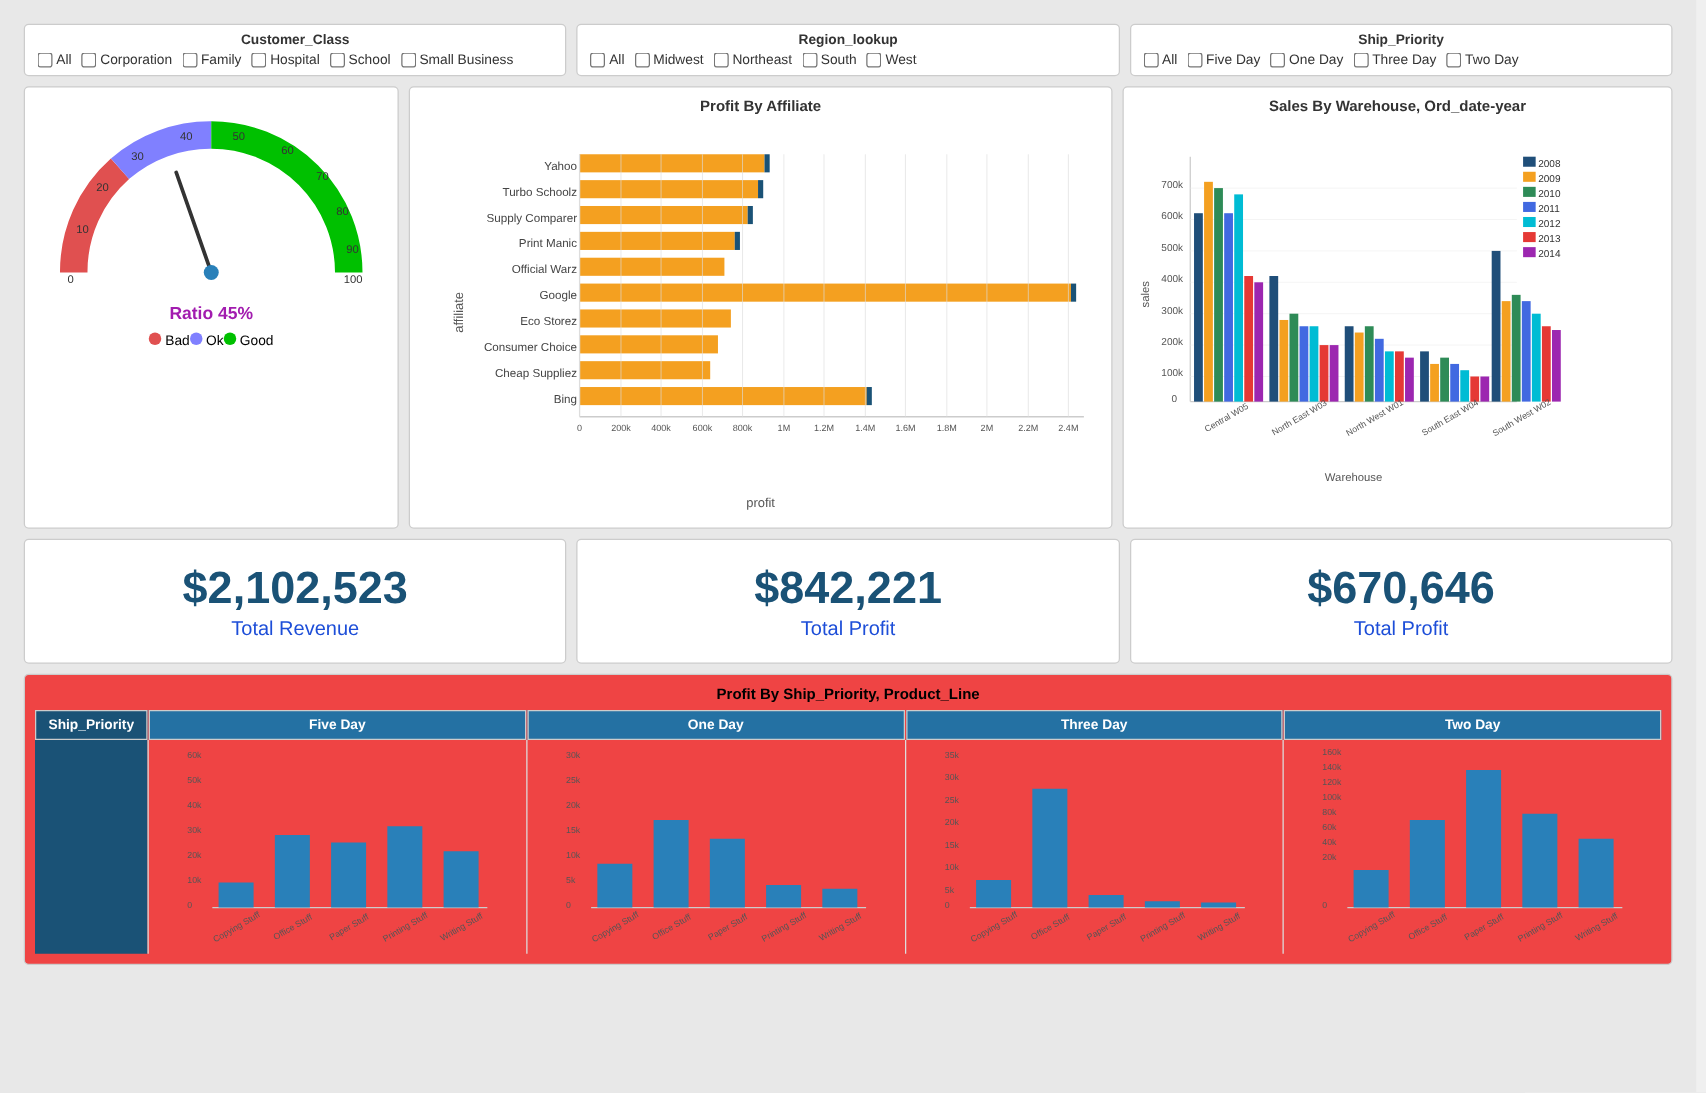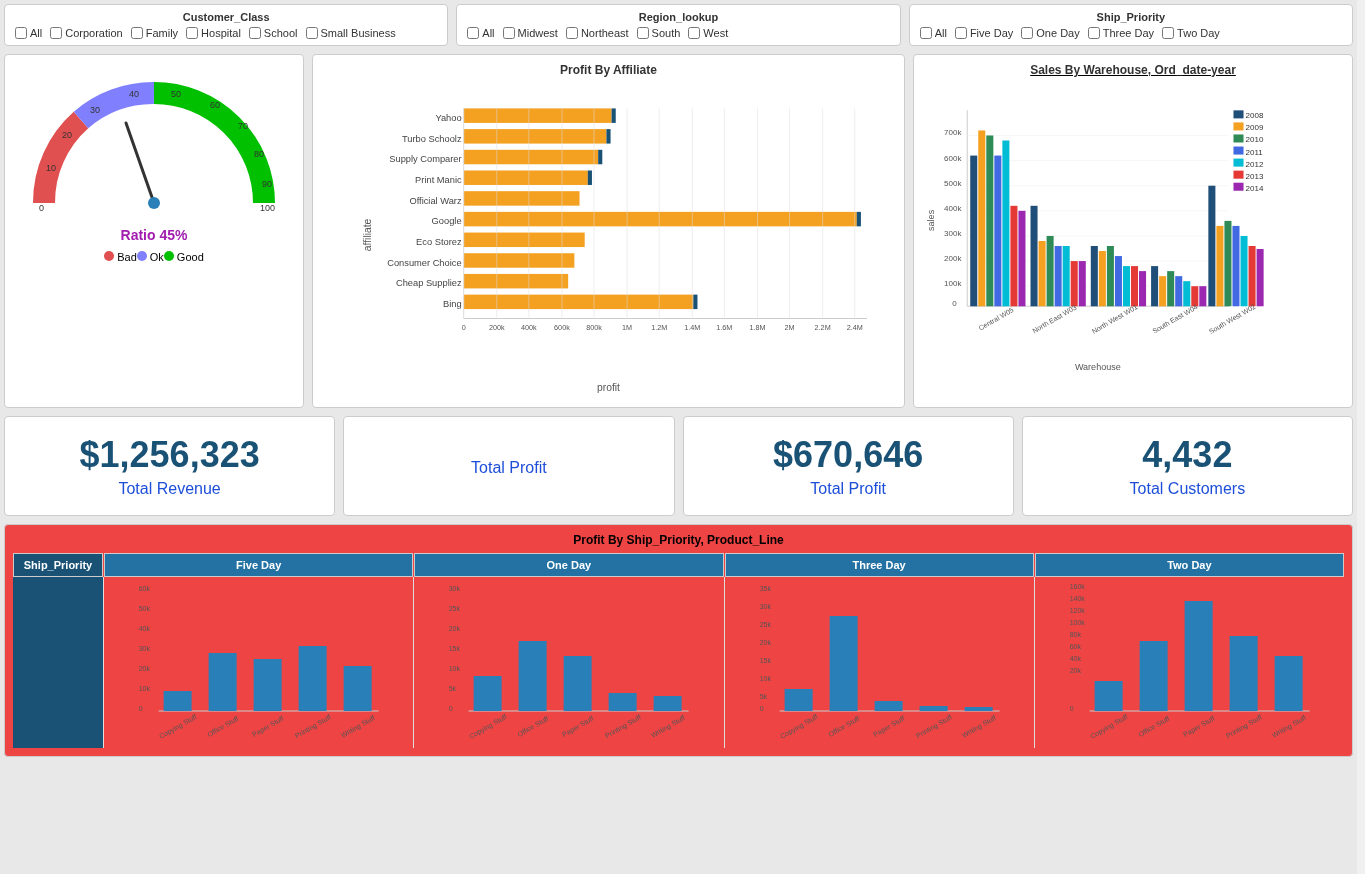--- a/index.html
+++ b/index.html
@@ -1,33 +1,33 @@
 <!DOCTYPE html>
 <html><head>
   <meta charset="utf-8">
   <style>
     * { box-sizing: border-box; margin: 0; padding: 0; }
     body { font-family: Arial, sans-serif; background: #f0f0f0; font-size: 12px; }
 
-    .dashboard { width: 1357px; min-height: 874px; background: #e8e8e8; padding: 4px; }
+    .dashboard { width: 1357px; min-height: 874px; background: #e8e8e8; padding: 19px; }
 
     
     .filter-row { display: flex; gap: 8px; margin-bottom: 8px; }
     .filter-box { background: white; border: 1px solid #ccc; border-radius: 4px; padding: 6px 10px; flex: 1; }
     .filter-title { font-weight: bold; font-size: 11px; color: #333; margin-bottom: 4px; text-align: center; }
     .filter-items { display: flex; gap: 8px; flex-wrap: wrap; align-items: center; font-size: 11px; color: #333; }
     .filter-item { display: flex; align-items: center; gap: 3px; }
     .filter-item input[type=checkbox] { width: 12px; height: 12px; }
 
     
     .charts-row { display: flex; gap: 8px; margin-bottom: 8px; }
     .chart-box { background: white; border: 1px solid #ccc; border-radius: 4px; padding: 8px; }
     .chart-box-gauge { flex: 0 0 300px; }
     .chart-box-bar { flex: 1; }
-    .chart-box-warehouse { flex: 0 0 440px; text-decoration: underline; }
+    .chart-box-warehouse { flex: 0 0 440px; }
 
     
     .gauge-container { display: flex; flex-direction: column; align-items: center; padding: 10px; }
     .gauge-svg { width: 260px; height: 150px; }
     .gauge-ratio { font-size: 14px; font-weight: bold; color: #a21caf; text-align: center; margin-top: 4px; }
     .gauge-legend { display: flex; margin-top: 8px; font-size: 11px; }
     .legend-dot { width: 10px; height: 10px; border-radius: 50%; display: inline-block; margin-right: 3px; }
 
     
     .chart-title { text-align: center; font-weight: bold; font-size: 12px; color: #333; margin-bottom: 19px; }
@@ -289,33 +289,30 @@
         <text x="309" y="220" font-size="7" fill="#555" text-anchor="middle" transform="rotate(-30,309,218)">South West W02</text>
 
         <text x="175" y="268" font-size="9" fill="#555" text-anchor="middle">Warehouse</text>
       </svg>
     </div>
 
   </div>
 
   <div class="kpi-row">
     <div class="kpi-box">
-      <div class="kpi-value">$1,256,323</div>
+      <div class="kpi-value">$2,102,523</div>
       <div class="kpi-label">Total Revenue</div>
     </div>
     <div class="kpi-box">
+      <div class="kpi-value">$842,221</div>
       <div class="kpi-label">Total Profit</div>
     </div>
     <div class="kpi-box">
       <div class="kpi-value">$670,646</div>
       <div class="kpi-label">Total Profit</div>
-    </div>
-    <div class="kpi-box">
-      <div class="kpi-value">4,432</div>
-      <div class="kpi-label">Total Customers</div>
     </div>
   </div>
 
   <div class="bottom-chart">
     <div class="bottom-title">Profit By Ship_Priority, Product_Line</div>
 
     <div class="bottom-header">
       <div class="ship-priority-header">Ship_Priority</div>
       <div class="ship-col-header">Five Day</div>
       <div class="ship-col-header">One Day</div>

